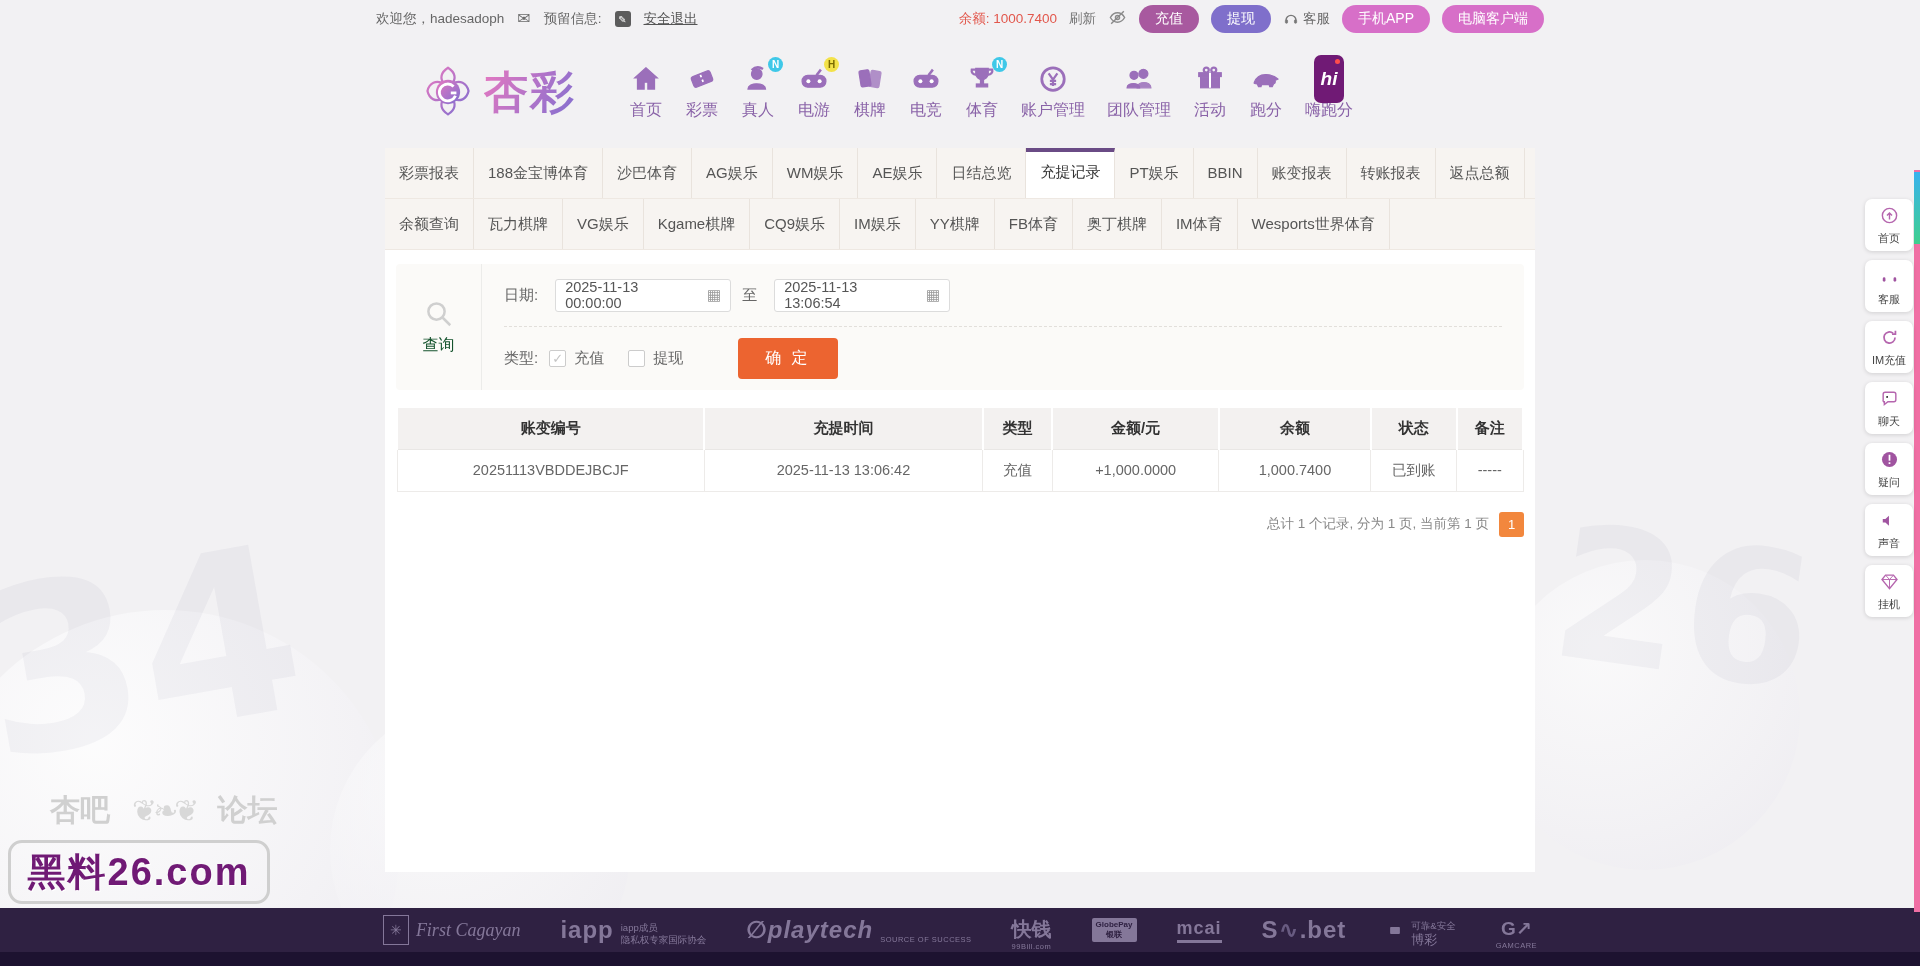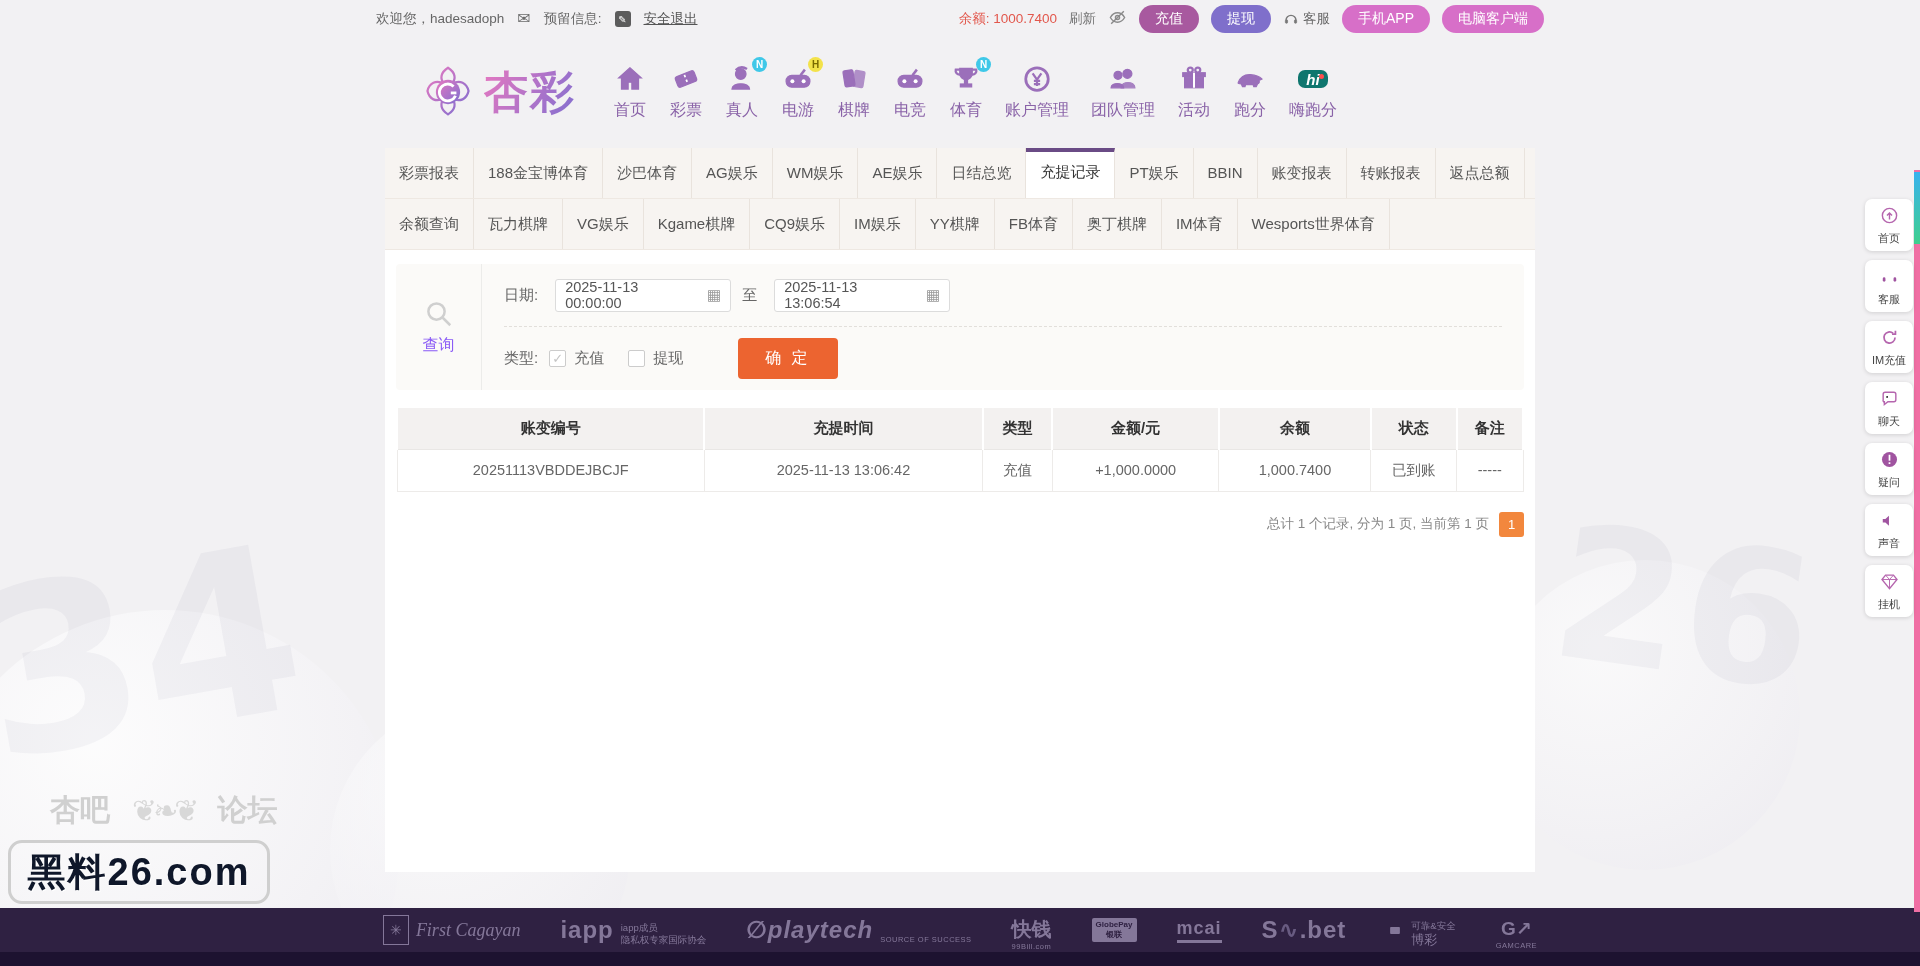--- a/index.html
+++ b/index.html
@@ -8,21 +8,21 @@
   .page { position:relative; width:1920px; height:966px; background:#f2f1f3; overflow:hidden; }
 
   
   .decor { position:absolute; pointer-events:none; }
   .sphere { border-radius:50%; background:radial-gradient(circle at 35% 28%, #ffffff 0%, #f4f3f6 55%, #e9e7ee 100%); opacity:.8; }
   .bg-digit { font-weight:bold; color:rgba(110,110,135,.06); font-family:"DejaVu Sans",sans-serif; }
   .flourish-row { display:flex; align-items:center; gap:22px; color:#cdcdcd; }
   .flourish-row .wm-txt { font-size:30px; font-weight:bold; color:#d0d0d0; }
   .flourish-row .swirl { font-size:30px; color:#d8d8d8; letter-spacing:-4px; }
   .site-box { border:3px solid #cfcfcf; border-radius:14px; width:262px; height:64px; display:flex; align-items:center; justify-content:center; }
-  .site-box span { font-size:38px; font-weight:bold; color:#0f172a; letter-spacing:2px; text-shadow:1px 1px 0 #ffffff; }
+  .site-box span { font-size:38px; font-weight:bold; color:#701a75; letter-spacing:2px; text-shadow:1px 1px 0 #ffffff; }
 
   
   .topbar { position:absolute; top:0; left:0; width:100%; height:38px; }
   .topbar-inner { width:1168px; margin:0 auto; height:38px; display:flex; align-items:center; font-size:13.5px; color:#666; }
   .tb-left { display:flex; align-items:center; gap:13px; }
   .tb-right { margin-left:auto; display:flex; align-items:center; gap:12px; }
   .icon-mail { color:#6b6b6b; font-size:16px; line-height:1; }
   .icon-edit { display:inline-flex; width:16px; height:16px; background:#5c5c5c; border-radius:3px; color:#fff; font-size:10px; align-items:center; justify-content:center; }
   .logout { color:#555; text-decoration:underline; cursor:pointer; }
   .balance { color:#e2574c; }
@@ -30,43 +30,43 @@
   .eyeoff svg { width:19px; height:19px; stroke:#8a8a8a; }
   .pill { border:none; color:#fff; font-size:14px; border-radius:15px; padding:5px 16px; cursor:pointer; font-family:inherit; }
   .pill-deposit { background:#a8599f; }
   .pill-withdraw { background:#7f6fcb; }
   .pill-pink { background:#d76fc8; }
   .svc { display:flex; align-items:center; gap:4px; color:#666; cursor:pointer; }
   .svc svg { width:16px; height:16px; stroke:#777; }
 
   
   .header { position:absolute; top:38px; left:0; width:100%; height:108px; }
-  .header-inner { width:1168px; margin:0 auto; height:100%; display:flex; align-items:center; padding-left:44px; }
+  .header-inner { width:1168px; margin:0 auto; height:100%; display:flex; align-items:center; padding-left:44px;gap:16px; }
   .logo { display:flex; align-items:center; gap:8px; margin-right:26px; cursor:pointer; }
   .logo svg { width:56px; height:56px; }
   .brand-name { font-size:44px; font-weight:bold; background:linear-gradient(120deg,#e878c0,#7f6fd0); -webkit-background-clip:text; background-clip:text; color:transparent; letter-spacing:2px; }
   .mainnav { display:flex; align-items:flex-end; }
   .nav-item { display:flex; flex-direction:column; align-items:center; gap:5px; padding:0 11px; cursor:pointer; position:relative; }
   .nav-item .nico { position:relative; width:34px; height:32px; display:flex; align-items:center; justify-content:center; }
   .nav-item .nico svg { width:30px; height:30px; fill:#9b6fba; stroke:#9b6fba; }
   .nav-item .nlabel { font-size:16px; color:#8a63a8; white-space:nowrap; }
   .badge { position:absolute; top:-6px; right:-8px; width:15px; height:15px; border-radius:50%; font-size:10px; font-weight:bold; display:flex; align-items:center; justify-content:center; }
-  .hi-tile { width:30px; height:18px; border-radius:7px; background:#0f766e; color:#fff; font-weight:bold; font-size:15px; display:flex; align-items:center; justify-content:center; position:relative; font-style:italic; }
+  .hi-tile { width:30px; height:48px; border-radius:7px; background:#701a75; color:#fff; font-weight:bold; font-size:19px; display:flex; align-items:center; justify-content:center; position:relative; font-style:italic; }
   .hi-tile::after { content:""; position:absolute; top:4px; right:4px; width:5px; height:5px; border-radius:50%; background:#ff4d4d; }
 
   
   .panel { position:absolute; left:385px; top:148px; width:1150px; height:724px; background:#fff; }
   .tabs { display:flex; background:#f7f4f1; border-bottom:1px solid #eee8e2; }
   .tab { padding:0 14px; height:50px; line-height:50px; font-size:15px; color:#555; border-right:1px solid #e9e3dd; cursor:pointer; white-space:nowrap; }
   .tab.active { background:#fff; border-top:4px solid #6a4b85; line-height:43px; color:#333;font-family:Liberation Mono, monospace; }
 
   .filterbox { margin:14px 11px 0; background:#fbfaf8; border-radius:4px; display:flex; }
   .query-side { width:86px; display:flex; flex-direction:column; align-items:center; justify-content:center; gap:6px; border-right:1px solid #ececea; color:#cccccc; }
   .query-side svg { width:30px; height:30px; stroke:#cfcfcf; }
-  .query-side .qlabel { font-size:16px; color:#8b5cf6; }
+  .query-side .qlabel { font-size:16px; color:#14532d; }
   .filter-main { flex:1; padding:0 22px; }
   .frow { height:63px; display:flex; align-items:center; gap:11px; font-size:15px; color:#666; }
   .frow.dashed { border-bottom:1px dashed #e2dfdb; }
   .chip { border:1px solid #e0dcd8; background:#fff; border-radius:17px; padding:8px 17px; color:#999; font-size:14px; cursor:pointer; box-shadow:0 1px 1px rgba(0,0,0,.03); }
   .dateinput { border:1px solid #dcdcdc; background:#fff; border-radius:3px; height:33px; width:176px; display:flex; align-items:center; padding:0 9px; gap:18px; color:#555; font-size:14.5px; cursor:text; margin-left:6px; }
   .dateinput .cal { margin-left:auto; color:#9a9a9a; font-size:15px; cursor:pointer; }
   .cb { width:17px; height:17px; border:1px solid #ccc; border-radius:2px; background:#fff; display:inline-flex; align-items:center; justify-content:center; cursor:pointer; }
   .cb.checked::after { content:"✓"; color:#c4c4c4; font-size:13px; }
   .cb-label { margin-right:16px; color:#666; }
   .submit { background:#ec6430; border:none; color:#fff; border-radius:4px; padding:10px 27px; font-size:16px; letter-spacing:3px; margin-left:28px; cursor:pointer; font-family:inherit; }

